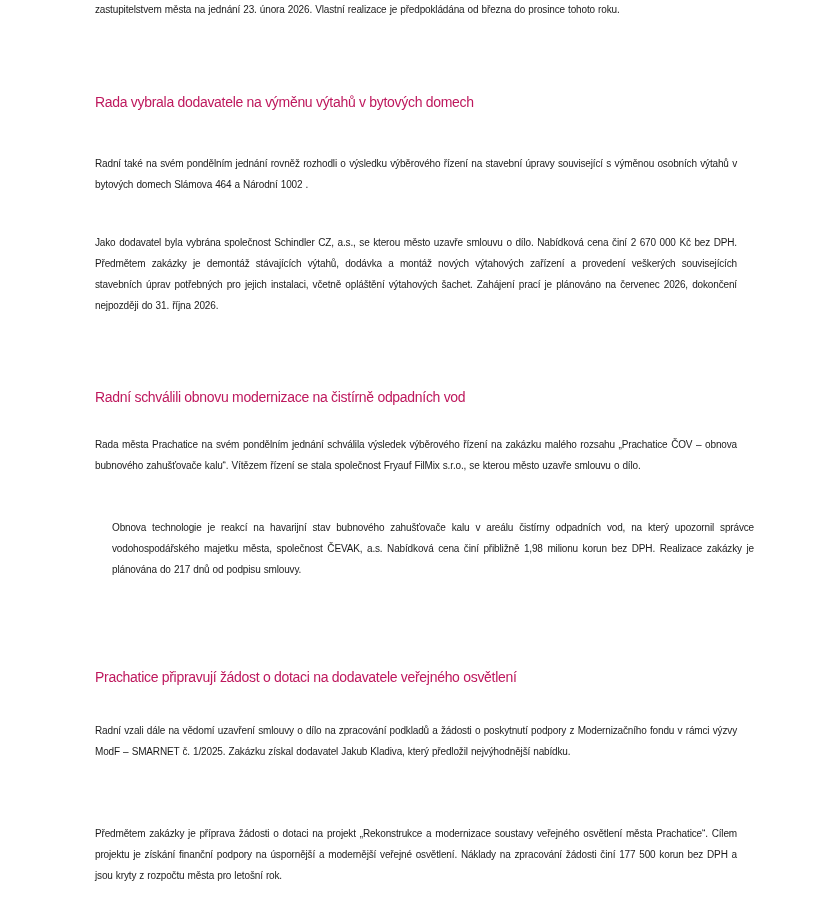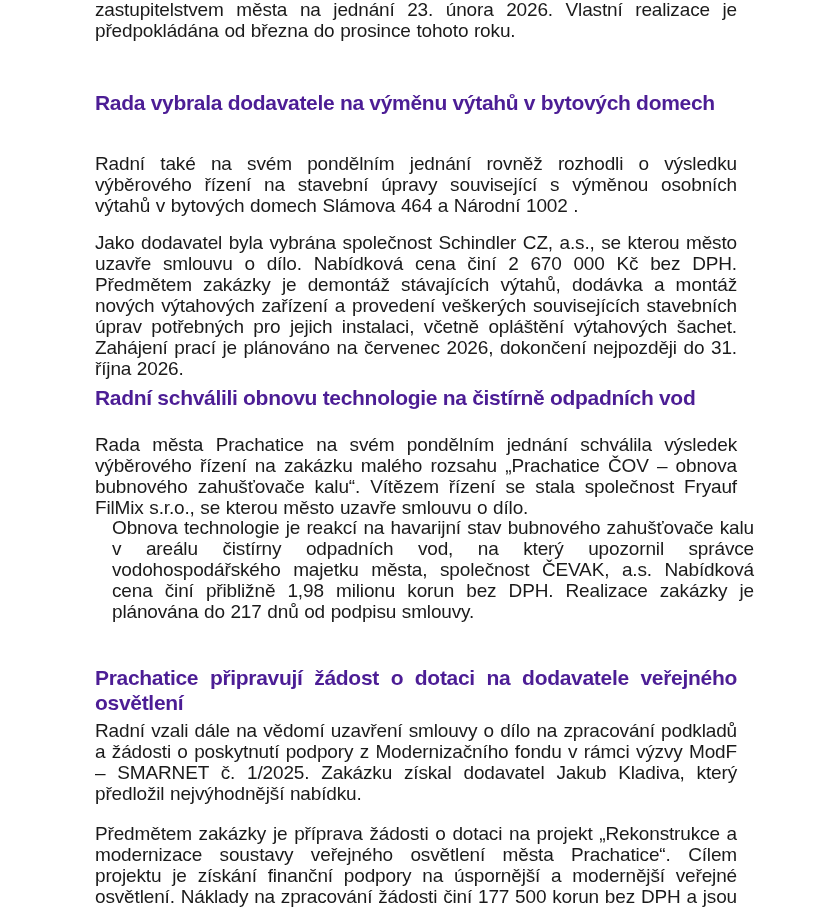--- a/index.html
+++ b/index.html
@@ -4,32 +4,32 @@
   <style>
     html, body { margin: 0; padding: 0; background: #ffffff; }
     body { width: 831px; height: 909px; overflow: hidden; position: relative; }
     .page {
       position: absolute; left: 95px; top: 0; width: 642px;
       font-family: "Liberation Sans", sans-serif;
       color: #1a1a1a;
     }
     .para {
       margin: 0;
-      font-size: 19px;
+      font-size: 10px;
       line-height: 21px;
       text-align: justify;
       letter-spacing: -0.15px;
       word-spacing: 0.5px;
     }
     .heading {
       margin: 0;
       font-family: "Liberation Sans", sans-serif;
-      font-weight: bold;
-      color: #4c1d95;
-      font-size: 21px;
+      font-weight: normal;
+      color: #be185d;
+      font-size: 14px;
       line-height: 25px;
       letter-spacing: -0.3px;
     }
     .heading.justify { text-align: justify; text-align-last: left; }
     .block { position: absolute; left: 0; width: 642px; }
   </style>
 </head>
 <body>
 
 <div class="page">
@@ -42,21 +42,21 @@
     <h2 class="heading">Rada vybrala dodavatele na výměnu výtahů v bytových domech</h2>
   </div>
   <div class="block" style="top:153px;">
     <p class="para">Radní také na svém pondělním jednání rovněž rozhodli o výsledku výběrového řízení na stavební úpravy související s výměnou osobních výtahů v bytových domech  Slámova 464 a Národní 1002 .</p>
   </div>
   <div class="block" style="top:232px;">
     <p class="para">Jako dodavatel byla vybrána společnost Schindler CZ, a.s., se kterou město uzavře smlouvu o dílo. Nabídková cena činí 2 670 000 Kč bez DPH. Předmětem zakázky je demontáž stávajících výtahů, dodávka a montáž nových výtahových zařízení a provedení veškerých souvisejících stavebních úprav potřebných pro jejich instalaci, včetně opláštění výtahových šachet. Zahájení prací je plánováno na červenec 2026, dokončení nejpozději do 31. října 2026.</p>
   </div>
 
   <div class="block" style="top:385px;">
-    <h2 class="heading">Radní schválili obnovu technologie na čistírně odpadních vod</h2>
+    <h2 class="heading">Radní schválili obnovu modernizace na čistírně odpadních vod</h2>
   </div>
   <div class="block" style="top:434px;">
     <p class="para">Rada města Prachatice na svém pondělním jednání schválila výsledek výběrového řízení na zakázku malého rozsahu „Prachatice ČOV – obnova bubnového zahušťovače kalu“. Vítězem řízení se stala společnost Fryauf FilMix s.r.o., se kterou město uzavře smlouvu o dílo.</p>
   </div>
   <div class="block" style="top:517px;margin-left:17px;">
     <p class="para">Obnova technologie je reakcí na havarijní stav bubnového zahušťovače kalu v areálu čistírny odpadních vod, na který upozornil správce vodohospodářského majetku města, společnost ČEVAK, a.s. Nabídková cena činí přibližně 1,98 milionu korun bez DPH. Realizace zakázky je plánována do 217 dnů od podpisu smlouvy.</p>
   </div>
 
   <div class="block" style="top:665px;">
     <h2 class="heading justify">Prachatice připravují žádost o dotaci na dodavatele veřejného osvětlení</h2>

